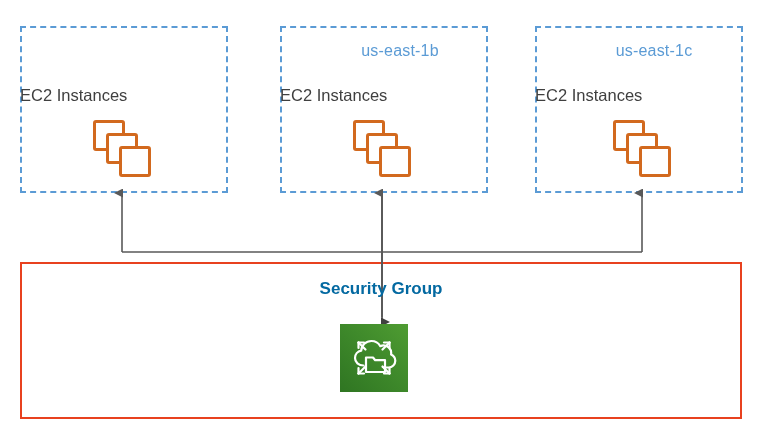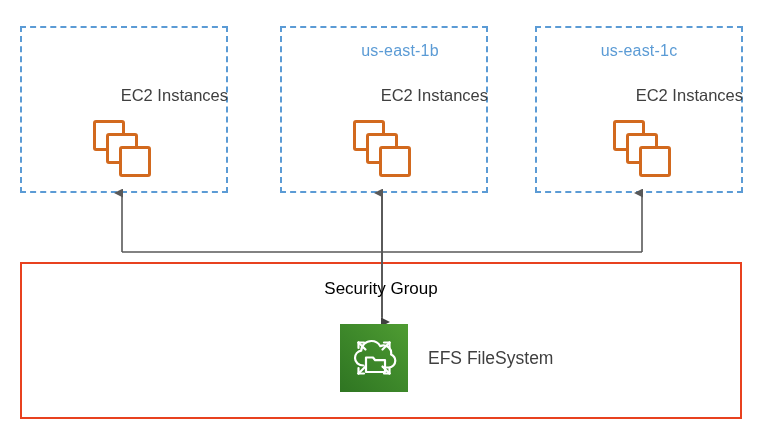--- a/index.html
+++ b/index.html
@@ -32,21 +32,21 @@
     text-align: center;
     color: #5b9bd5;
     font-size: 16px;
     letter-spacing: 0.2px;
     white-space: nowrap;
   }
   .ec2-label {
     position: absolute;
     left: 0;
     right: 0;
-    text-align: right;
+    text-align: left;
     color: #3f3f3f;
     font-size: 16.5px;
     white-space: nowrap;
   }
 
   
   .ec2-icon {
     position: absolute;
     width: 60px;
     height: 58px;
@@ -65,24 +65,25 @@
   
   .sg-box {
     position: absolute;
     box-sizing: border-box;
     border: 2px solid #e8411f;
     background: transparent;
   }
   .sg-label {
     position: absolute;
     text-align: center;
-    color: #000000;
+    color: #0369a1;
     font-size: 17px;
     white-space: nowrap;
     z-index: 6;
+    font-weight: bold;
   }
 
   
   .efs-icon {
     position: absolute;
     width: 68px;
     height: 68px;
     background: linear-gradient(to bottom left, #4f9c32 0%, #3f8a2b 45%, #2f7522 100%);
     z-index: 7;
   }
@@ -141,21 +142,21 @@
   <div class="az-box" style="left:280px; top:26px; width:208px; height:167px;"></div>
   <div class="az-label" style="left:296px; width:208px; top:42px;">us-east-1b</div>
   <div class="ec2-label" style="left:280px; width:208px; top:86px;">EC2 Instances</div>
   <div class="ec2-icon" style="left:353px; top:120px;">
     <div class="ec2-sq s1"></div>
     <div class="ec2-sq s2"></div>
     <div class="ec2-sq s3"></div>
   </div>
 
   <div class="az-box" style="left:535px; top:26px; width:208px; height:167px;"></div>
-  <div class="az-label" style="left:535px; width:208px; top:42px;">us-east-1c</div>
+  <div class="az-label" style="left:550px; width:208px; top:42px;">us-east-1c</div>
   <div class="ec2-label" style="left:535px; width:208px; top:86px;">EC2 Instances</div>
   <div class="ec2-icon" style="left:613px; top:120px;">
     <div class="ec2-sq s1"></div>
     <div class="ec2-sq s2"></div>
     <div class="ec2-sq s3"></div>
   </div>
 
   <div class="sg-box" style="left:20px; top:262px; width:722px; height:157px;"></div>
   <div class="sg-label" style="left:20px; width:722px; top:279px;">Security Group</div>
 
@@ -182,15 +183,14 @@
         <path d="M18.5,49.5 L25.5,42.5"></path>
         <path d="M18.5,49.5 L18.5,44.0"></path>
         <path d="M18.5,49.5 L24.0,49.5"></path>
 
         <path d="M49.5,49.5 L42.5,42.5"></path>
         <path d="M49.5,49.5 L49.5,44.0"></path>
         <path d="M49.5,49.5 L44.0,49.5"></path>
       </g>
     </svg>
   </div>
-  <div class="efs-label" style="left:428px; top:348px;">EFS FileSystem</div>
 
 </div>
 
 </body></html>

